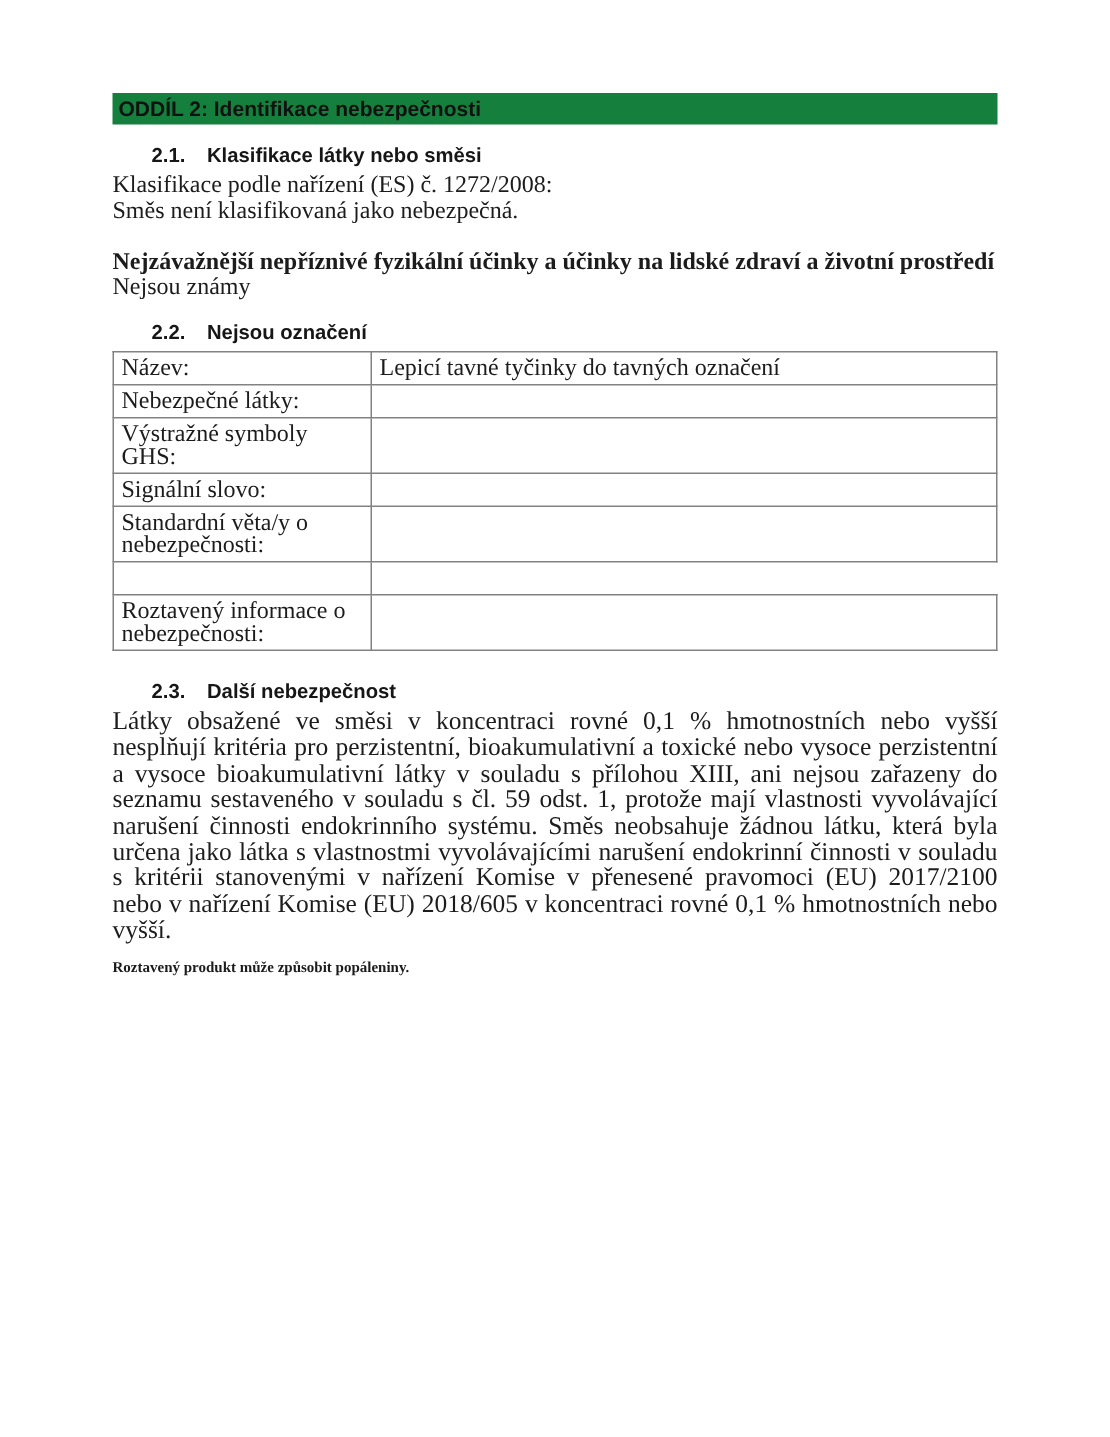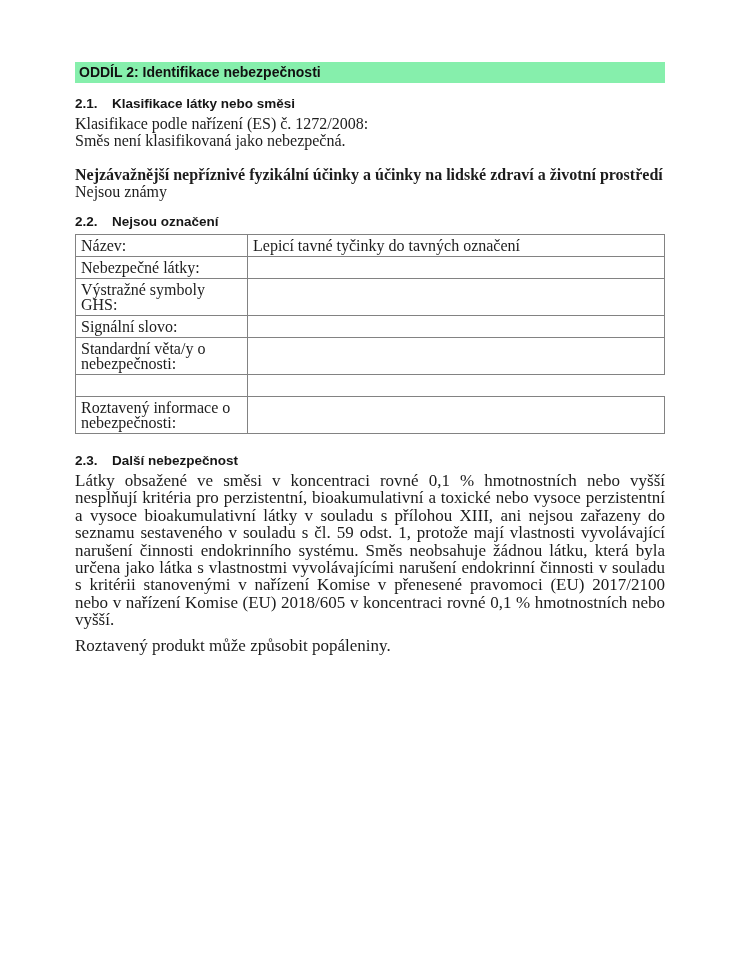--- a/index.html
+++ b/index.html
@@ -28,20 +28,21 @@
   }
   .h2 {
     font-family: "Liberation Sans", "DejaVu Sans", sans-serif;
     font-weight: bold;
     font-size: 13.5px;
     color: #161616;
   }
   .h2 .h2num {
     display: inline-block;
     min-width: 37px;
+    margin-left: 26px;
   }
   .h2-21 { margin-top: 13px; }
   .h2-22 { margin-top: 14px; }
   .h2-23 { margin-top: 19px; }
   .body-line {
     font-size: 16px;
     line-height: 17px;
   }
   .block-21 { margin-top: 4px; }
   .adverse-block { margin-top: 17px; }
@@ -64,30 +65,31 @@
   }
   .tcell.label-cell { width: 172px; }
   .para-23 {
     margin-top: 4px;
     font-size: 17px;
     line-height: 17.4px;
     text-align: justify;
   }
   .para-burn {
     margin-top: 8px;
-    font-size: 17px;
+    font-size: 10px;
     line-height: 17px;
+    font-weight: bold;
   }
 </style>
 </head>
 <body>
 
 <div class="page">
 
-  <div class="section-bar" style="background: #86efac;">
+  <div class="section-bar" style="background: #15803d;">
     <span>ODDÍL 2: Identifikace nebezpečnosti</span>
   </div>
 
   <div class="h2 h2-21">
     <span class="h2num">2.1.</span><span>Klasifikace látky nebo směsi</span>
   </div>
 
   <div class="block-21">
     <div class="body-line">Klasifikace podle nařízení (ES) č. 1272/2008:</div>
     <div class="body-line">Směs není klasifikovaná jako nebezpečná.</div>

